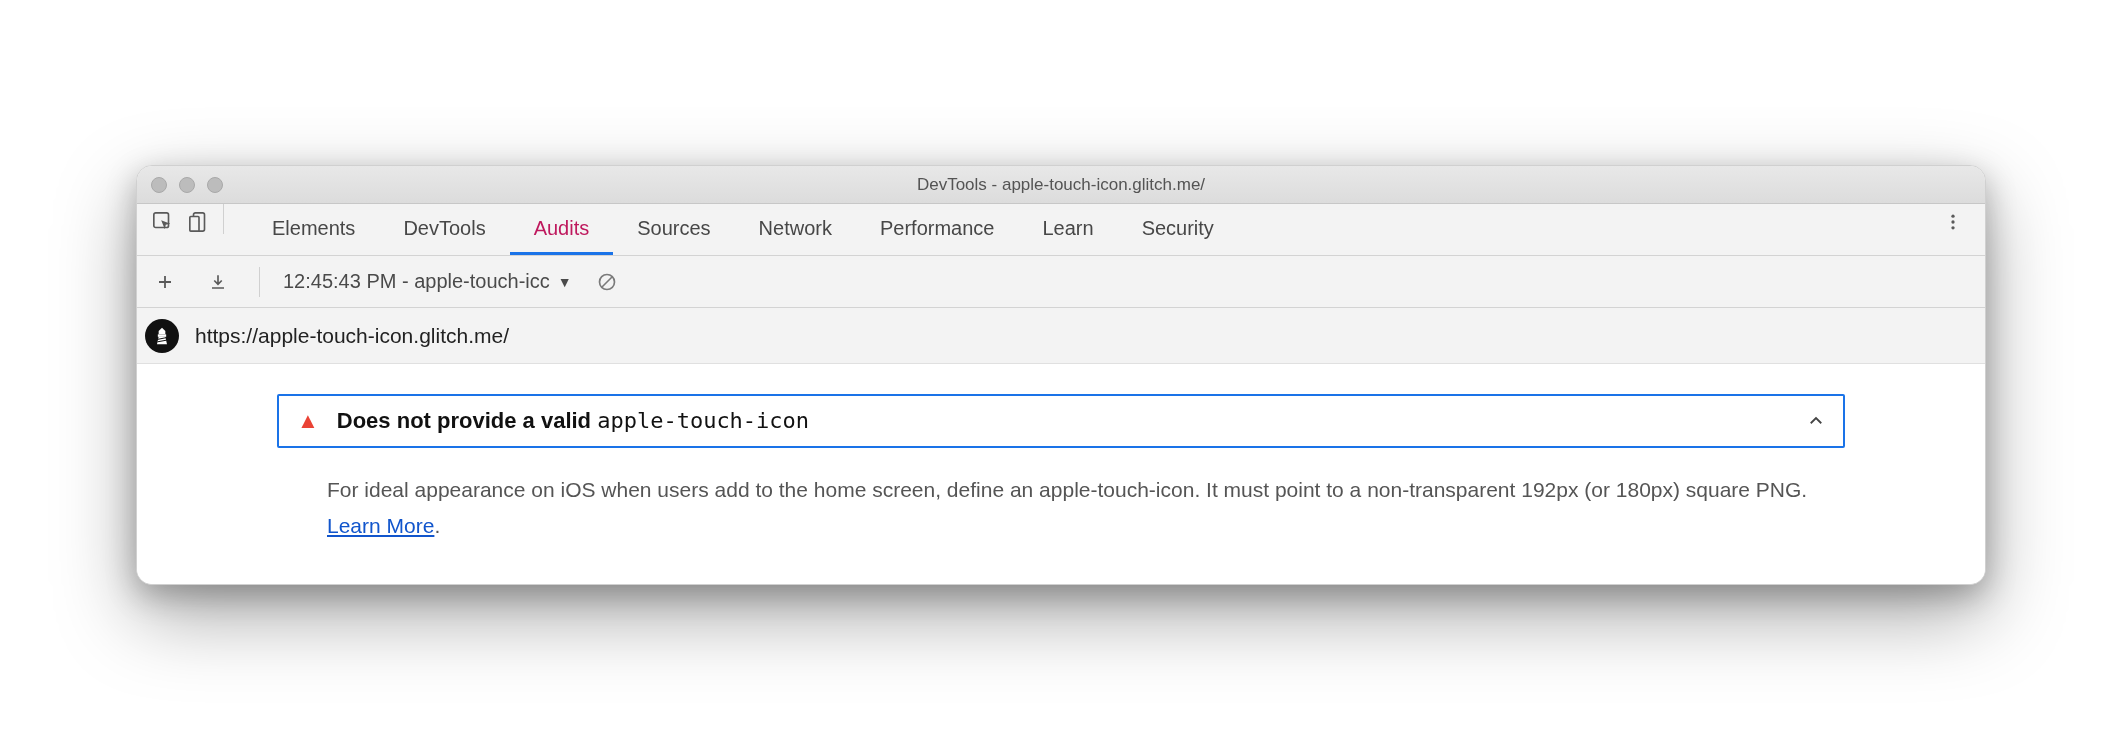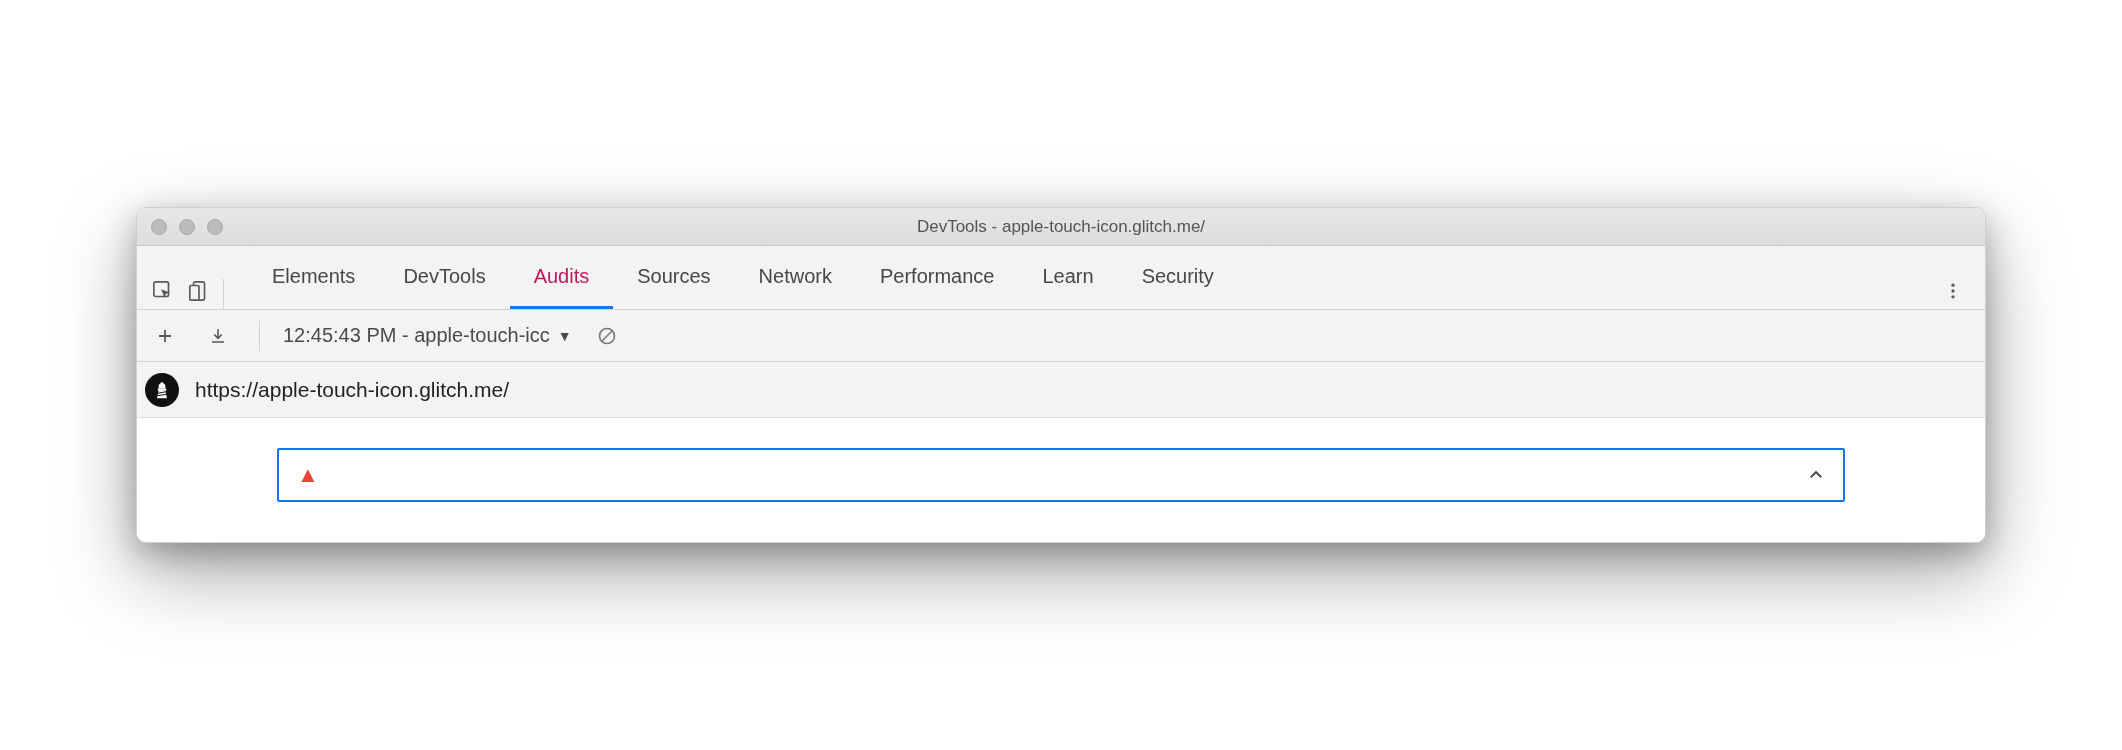--- a/index.html
+++ b/index.html
@@ -8,21 +8,21 @@
     background: transparent;
     width: 2122px;
     height: 750px;
     display: flex;
     align-items: center;
     justify-content: center;
   }
   .window {
     width: 1850px;
     background: #fff;
-    border-radius: 10px;
+    border-radius: 16px;
     box-shadow: 0 30px 80px rgba(0,0,0,0.35), 0 10px 30px rgba(0,0,0,0.25);
     overflow: hidden;
     border: 1px solid #d0d0d0;
   }
   .titlebar {
     height: 38px;
     background: linear-gradient(#e8e8e8,#dcdcdc);
     display: flex;
     align-items: center;
     position: relative;
@@ -42,22 +42,22 @@
   .title {
     position: absolute;
     left: 0; right: 0;
     text-align: center;
     font-size: 17px;
     color: #545454;
     pointer-events: none;
   }
   .tabs-row {
     display: flex;
-    align-items: flex-end;
-    height: 64px;
+    align-items: flex-start;
+    height: 52px;
     border-bottom: 1px solid #d3d3d3;
     background: #f3f3f3;
     padding: 0 8px;
   }
   .icon-btn {
     width: 36px; height: 36px;
     display: flex; align-items: center; justify-content: center;
     color: #5a5a5a;
     cursor: default;
   }
@@ -276,21 +276,27 @@
         <path d="M8 13 L6 22 H18 L16 13 Z"></path>
         <path d="M7 16 L17 14 M6.5 19 L17.5 17" stroke="#111" stroke-width="1.2"></path>
       </svg>
     </div>
     <div class="url-text">https://apple-touch-icon.glitch.me/</div>
   </div>
 
   <div class="content">
     <div class="audit-card">
       <span class="tri-fail">▲</span>
+      <span class="audit-title">
+        <span>Does not provide a valid </span><span class="code">apple-touch-icon</span>
+      </span>
       <span class="chevron-up">
         <svg width="18" height="18" viewBox="0 0 24 24" fill="none" stroke="#444" stroke-width="2.4">
           <path d="M5 15 L12 8 L19 15"></path>
         </svg>
       </span>
     </div>
+    <div class="audit-desc">
+      <span>For ideal appearance on iOS when users add to the home screen, define an apple-touch-icon. It must point to a non-transparent 192px (or 180px) square PNG. </span><a href="#">Learn More</a><span>.</span>
+    </div>
   </div>
 
 </div>
 
 </body></html>

